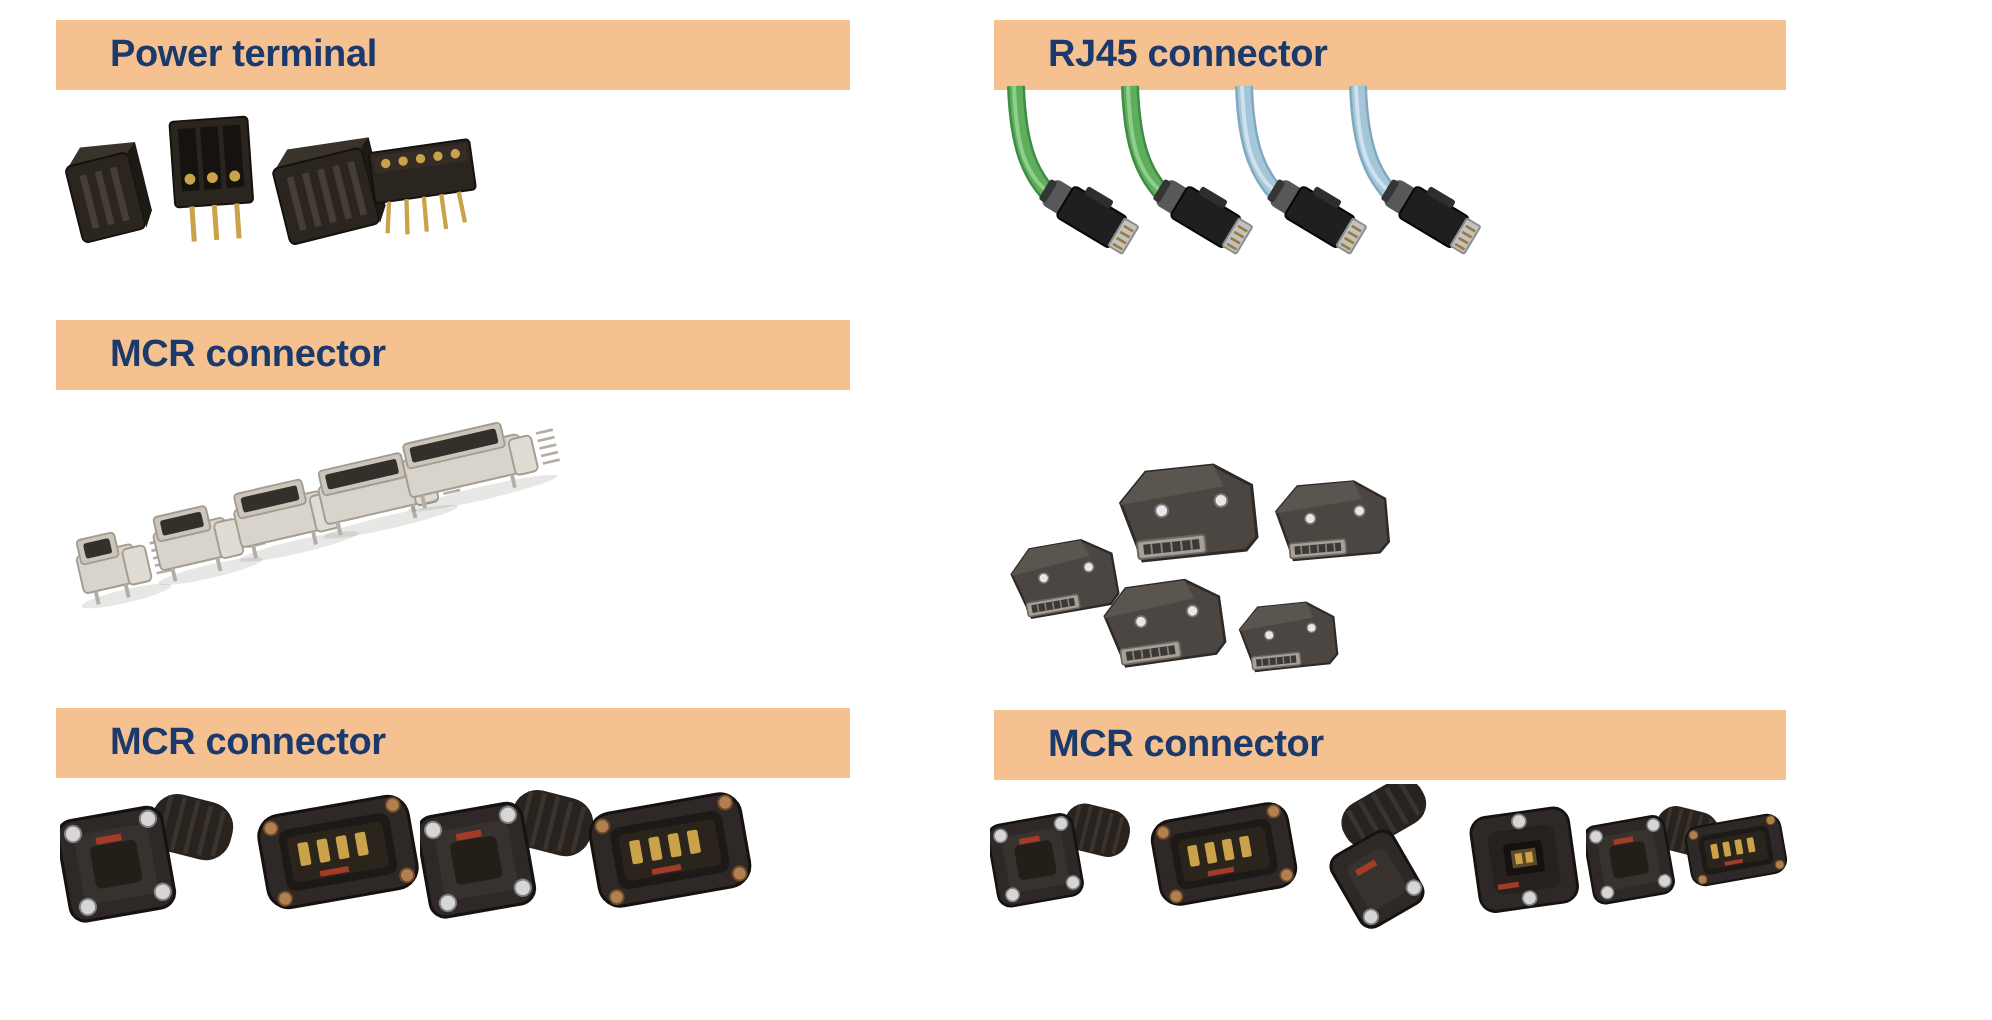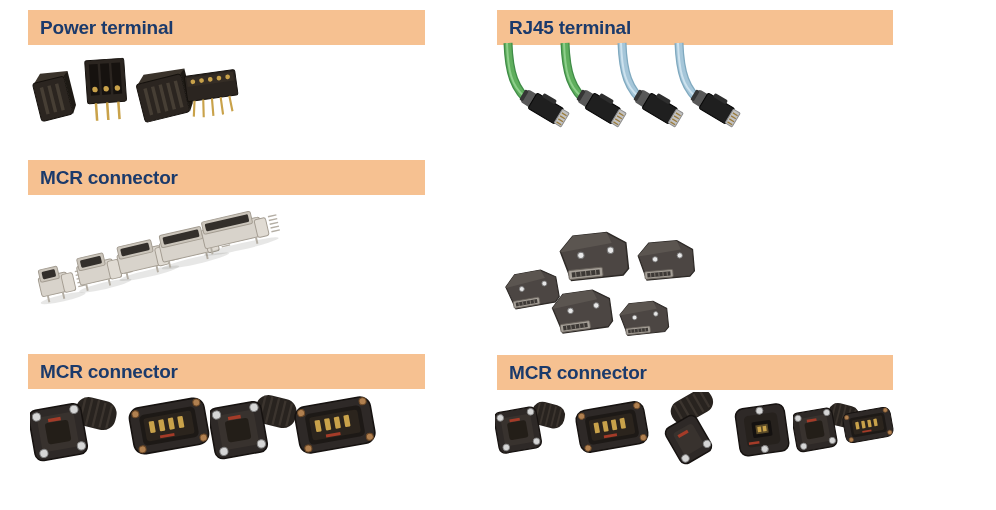--- a/index.html
+++ b/index.html
@@ -4,21 +4,21 @@
 <style>
   html,body{margin:0;padding:0;}
   body{
     width:996px;height:510px;position:relative;overflow:hidden;
     background:var(--page-bg,#ffffff);
     font-family:"Liberation Sans",sans-serif;
   }
   .section{position:absolute;}
   .hdr{height:35px;background:var(--header-bg,#f6c191);}
   .hdr .ttl{
-    display:block;padding-left:12px;
+    display:block;padding-left:27px;
     font:700 19px/35px "Liberation Sans",sans-serif;
     letter-spacing:-0.2px;
     color:var(--header-text,#1b3a6b);
   }
   .art{position:absolute;}
   svg{display:block;overflow:visible;}
   
   .pin-gold{fill:var(--pin-gold,#c9a24a);}
   .pin-gold-stroke{stroke:var(--pin-gold,#c9a24a);fill:none;}
   .screw{fill:var(--screw-silver,#d6d6d6);stroke:#808080;stroke-width:1;}
@@ -132,21 +132,21 @@
         <circle cx="35" cy="6.5" r="2.4" class="pin-gold"></circle>
         <circle cx="44" cy="6.5" r="2.4" class="pin-gold"></circle>
         <path d="M7 26 L4 42 M16 26 L14 44 M25 26 L24 44 M34 26 L34 44 M43 26 L44 42" class="pin-gold-stroke" stroke-width="2.2"></path>
       </g>
     </svg>
   </div>
 </div>
 
 <div class="section" style="left:497px;top:10px;width:396px;height:145px">
   <div class="hdr">
-    <span class="ttl">RJ45 terminal</span>
+    <span class="ttl">RJ45 connector</span>
   </div>
   <div class="art" style="left:1px;top:36px">
     <svg width="252" height="98" viewBox="0 0 252 98">
 
       <g>
         <path d="M10 -3 C 11 26, 16 44, 34 58" class="cbl-g-edge" stroke-width="9"></path>
         <path d="M10 -3 C 11 26, 16 44, 34 58" class="cbl-g-main" stroke-width="6.5"></path>
         <path d="M9 -3 C 10 24, 13 40, 27 51" class="cbl-g-hi" stroke-width="2"></path>
         <g transform="translate(32,53) rotate(31)">
           <rect x="-7" y="-7.5" width="12" height="15" rx="3" fill="#585858"></rect>

